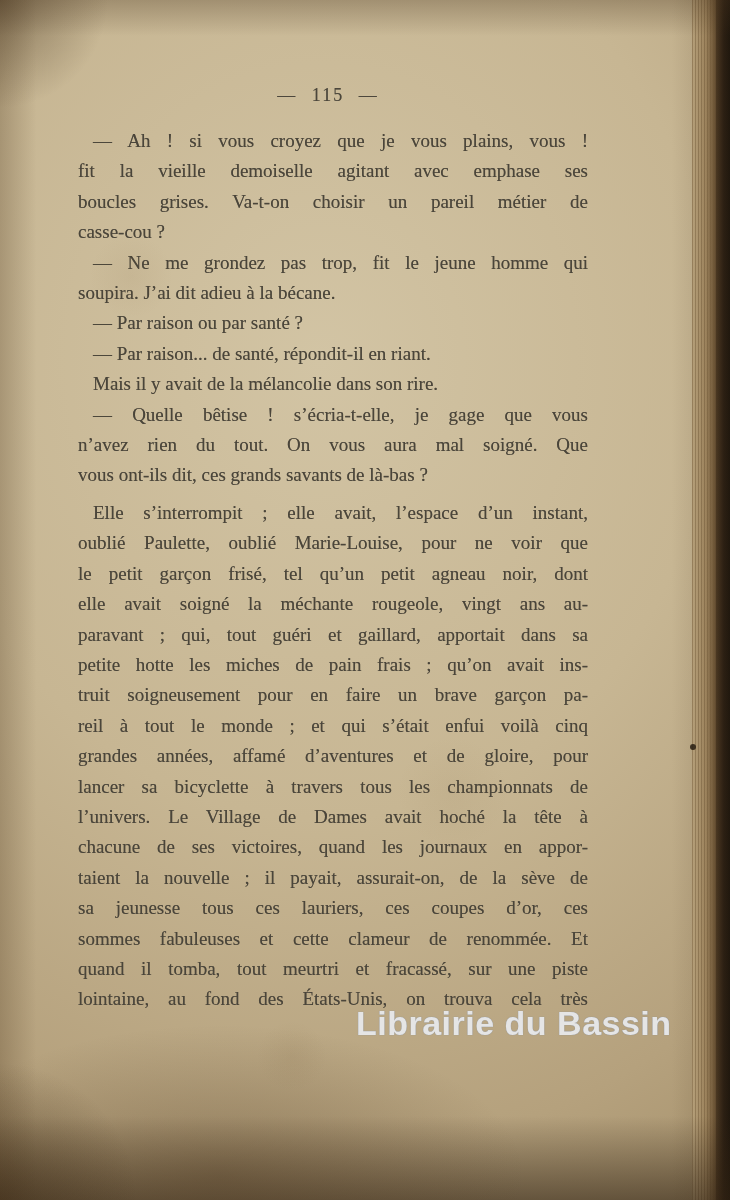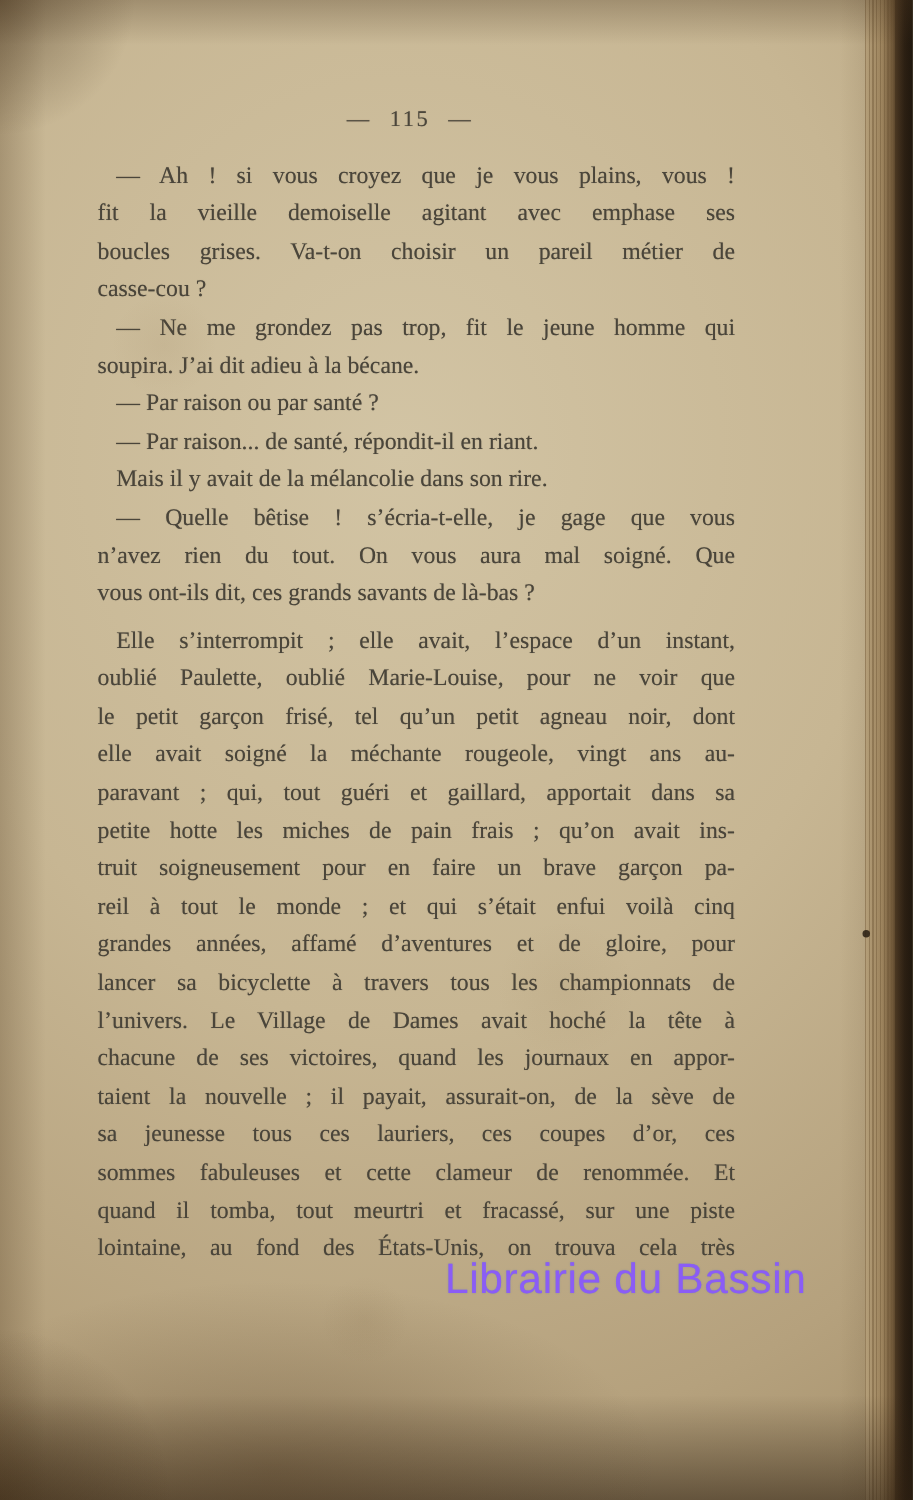--- a/index.html
+++ b/index.html
@@ -166,14 +166,14 @@
         <div class="line just">quand il tomba, tout meurtri et fracassé, sur une piste</div>
         <div class="line just">lointaine, au fond des États-Unis, on trouva cela très</div>
       </div>
     </div>
 
   <div class="fore-edge"></div>
   <div class="right-dark"></div>
   <div class="speck"></div>
   <div class="vignette"></div>
 
-  <div class="watermark" style="color: #8b5cf6;">Librairie du Bassin</div>
+  <div class="watermark" style="color: #e5e5e5; font-weight: bold;">Librairie du Bassin</div>
 </div>
 
 </body></html>

